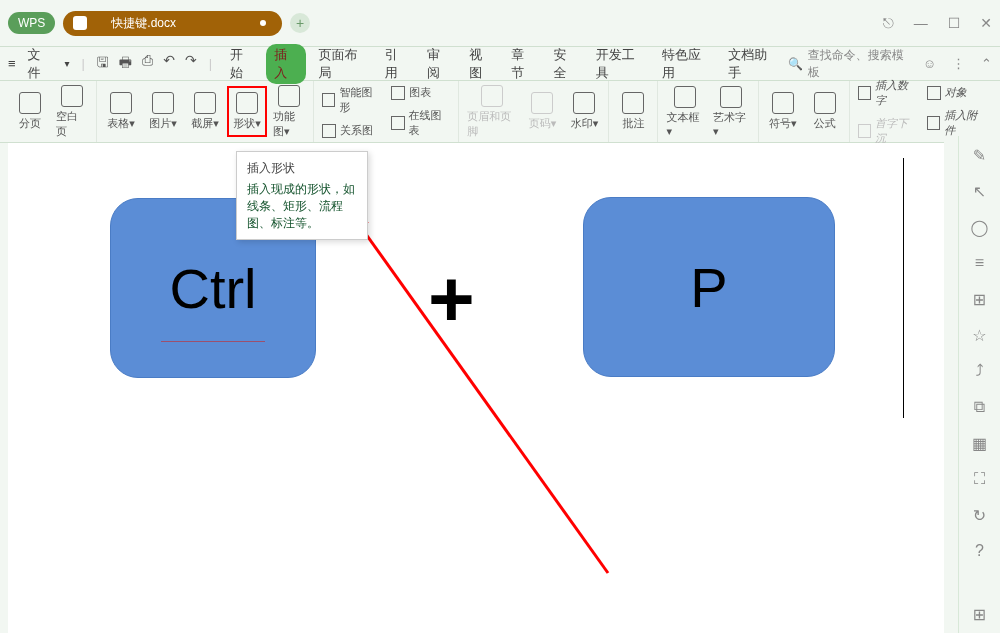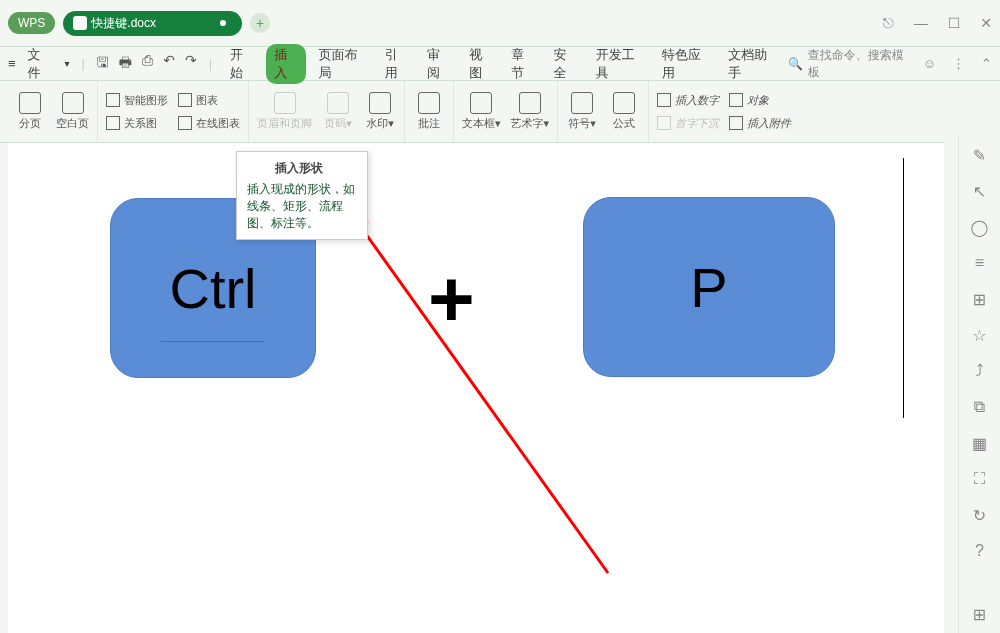--- a/index.html
+++ b/index.html
@@ -1,20 +1,20 @@
 <!DOCTYPE html>
 <html><head>
   <meta charset="utf-8">
   <style>
     * { margin: 0; padding: 0; box-sizing: border-box; font-family: "Microsoft YaHei", sans-serif; }
     body { width: 1000px; height: 633px; background: #f2f7f2; overflow: hidden; position: relative; }
     
     .titlebar { height: 47px; display: flex; align-items: center; padding: 0 8px; border-bottom: 1px solid #d0e0d0; }
     .wps-logo { background: #5a9e5a; color: #fff; font-size: 12px; padding: 4px 10px; border-radius: 14px; margin-right: 8px; }
-    .doc-tab { background: #15803d; color: #fff; padding: 4px 16px 4px 10px; border-radius: 14px; display: flex; align-items: center; font-size: 12px; gap: 4px; }
+    .doc-tab { background: #a16207; color: #fff; padding: 4px 16px 4px 10px; border-radius: 14px; display: flex; align-items: center; font-size: 12px; gap: 24px; }
     .doc-tab .tab-icon { width:14px; height:14px; background:#fff; border-radius:3px; display:inline-block;}
     .doc-tab .dot { width: 6px; height: 6px; background: #fff; border-radius: 50%; margin-left: 60px; }
     .tab-add { width: 20px; height: 20px; border-radius: 50%; background: #d8e8d8; color: #6a9a6a; margin-left: 8px; display:flex; align-items:center; justify-content:center; font-size:14px;}
     .win-controls { margin-left: auto; display: flex; gap: 20px; color: #888; font-size: 14px; }
     
     .menubar { height: 34px; display: flex; align-items: center; padding: 0 8px; border-bottom: 1px solid #d0e0d0; gap: 6px; font-size: 13px; color: #444;}
     .menu-item { padding: 2px 6px; cursor: pointer; }
     .menu-file { display:flex; align-items:center; gap:14px;}
     .qa-icons { display:flex; gap:10px; margin-left:6px; color:#555; font-size:14px;}
     .menu-active { background: #4caf50; color: #7f1d1d; border-radius: 10px; padding: 2px 8px; }
@@ -37,21 +37,21 @@
     .scrollbar-v { position: absolute; right: 42px; top: 136px; bottom: 0; width: 14px; background: #f2f7f2;}
     
     .key-shape { position: absolute; background: #5b8dd6; border: 1px solid #4a7cc5; border-radius: 28px; display:flex; align-items:center; justify-content:center; font-size: 56px; color: #000;}
     .ctrl-key { left: 102px; top: 55px; width: 206px; height: 180px; }
     .p-key { left: 575px; top: 54px; width: 252px; height: 180px; font-size: 56px;}
     .ctrl-underline { position:absolute; bottom:35px; left:50px; right:50px; height:1px; background:rgba(200,40,40,0.6);}
     
     .plus-sign { position: absolute; left: 420px; top: 110px; font-size: 80px; font-weight: bold; color: #000;}
     
     .tooltip { position: absolute; left: 228px; top: 8px; width: 132px; background: #fff; border: 1px solid #ccc; padding: 8px 10px; font-size: 12px; color: #444; box-shadow: 2px 2px 6px rgba(0,0,0,0.15); z-index:10;}
-    .tooltip .tt-title { font-weight: 700; margin-bottom:4px;margin-left:28px;}
+    .tooltip .tt-title { font-weight: 400; margin-bottom:4px;}
     .tooltip .tt-desc { color:#14532d; line-height:1.4;}
     
     .red-arrow { position: absolute; left: 340px; top: 70px; pointer-events:none; z-index:5;}
     .cursor-line { position:absolute; left:895px; top:15px; width:1px; height:260px; background:#000;}
   </style>
 </head>
 <body>
 
 <div class="titlebar">
   <span class="wps-logo">WPS</span>
@@ -109,20 +109,42 @@
       <div class="tool-btn">
         <div class="ticon"></div>
         <span>分页</span>
       </div>
       <div class="tool-btn">
         <div class="ticon"></div>
         <span>空白页</span>
       </div>
     </div>
     <div class="tool-group">
+      <div class="tool-btn">
+        <div class="ticon"></div>
+        <span>表格▾</span>
+      </div>
+      <div class="tool-btn">
+        <div class="ticon"></div>
+        <span>图片▾</span>
+      </div>
+      <div class="tool-btn">
+        <div class="ticon"></div>
+        <span>截屏▾</span>
+      </div>
+      <div class="tool-btn shape-btn">
+        <div class="ticon"></div>
+        <span>形状▾</span>
+      </div>
+      <div class="tool-btn">
+        <div class="ticon"></div>
+        <span>功能图▾</span>
+      </div>
+    </div>
+    <div class="tool-group">
       <div class="tool-stack">
         <div class="tool-btn-sm">
           <div class="sicon"></div>
           <span>智能图形</span>
         </div>
         <div class="tool-btn-sm">
           <div class="sicon"></div>
           <span>关系图</span>
         </div>
       </div>

